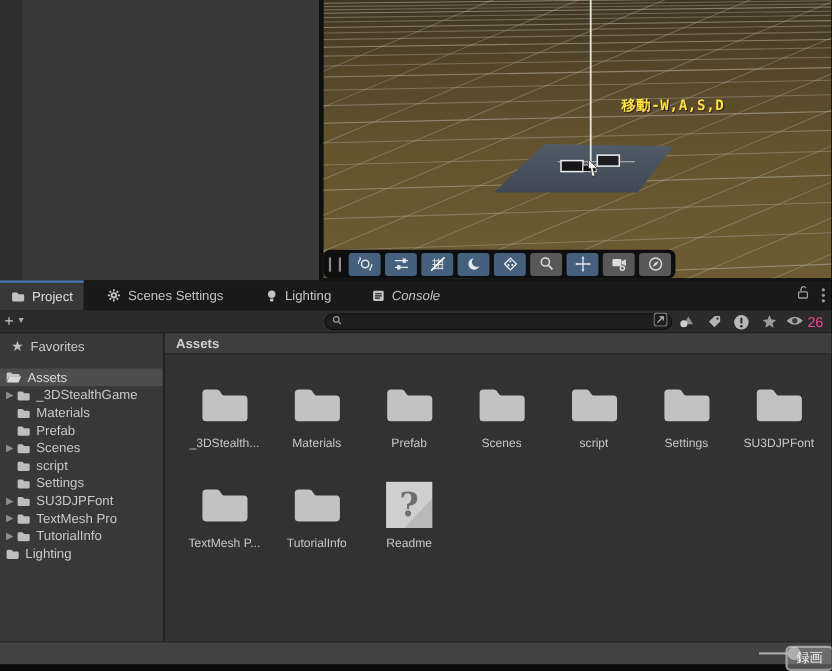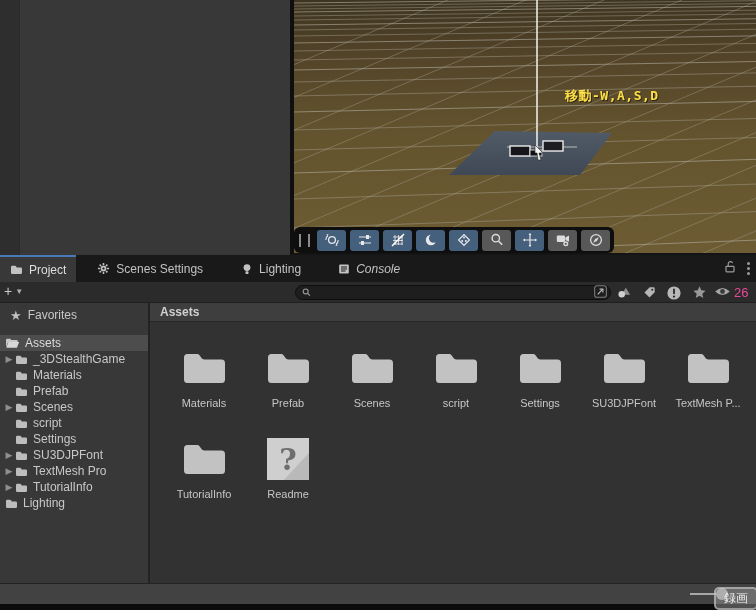--- a/index.html
+++ b/index.html
@@ -436,20 +436,28 @@
     <div id="content-header">
       <span>Assets</span>
     </div>
     <div id="grid">
         <div class="tile">
     <div class="tile-icon">
             <svg width="47" height="38" viewBox="0 0 47 38">
               <path d="M3 30.5V8.5Q3 5 6.5 5h9.5q1.8 0 2.7 1.4l1.8 2.7q.9 1.4 2.7 1.4h17.3Q44 10.5 44 14v16.5Q44 34 40.5 34h-34Q3 34 3 30.5z" fill="#c2c2c2"></path>
             </svg>
           </div>
+    <div class="tile-label">_3DStealth...</div>
+  </div>
+        <div class="tile">
+    <div class="tile-icon">
+            <svg width="47" height="38" viewBox="0 0 47 38">
+              <path d="M3 30.5V8.5Q3 5 6.5 5h9.5q1.8 0 2.7 1.4l1.8 2.7q.9 1.4 2.7 1.4h17.3Q44 10.5 44 14v16.5Q44 34 40.5 34h-34Q3 34 3 30.5z" fill="#c2c2c2"></path>
+            </svg>
+          </div>
     <div class="tile-label">Materials</div>
   </div>
         <div class="tile">
     <div class="tile-icon">
             <svg width="47" height="38" viewBox="0 0 47 38">
               <path d="M3 30.5V8.5Q3 5 6.5 5h9.5q1.8 0 2.7 1.4l1.8 2.7q.9 1.4 2.7 1.4h17.3Q44 10.5 44 14v16.5Q44 34 40.5 34h-34Q3 34 3 30.5z" fill="#c2c2c2"></path>
             </svg>
           </div>
     <div class="tile-label">Prefab</div>
   </div>

